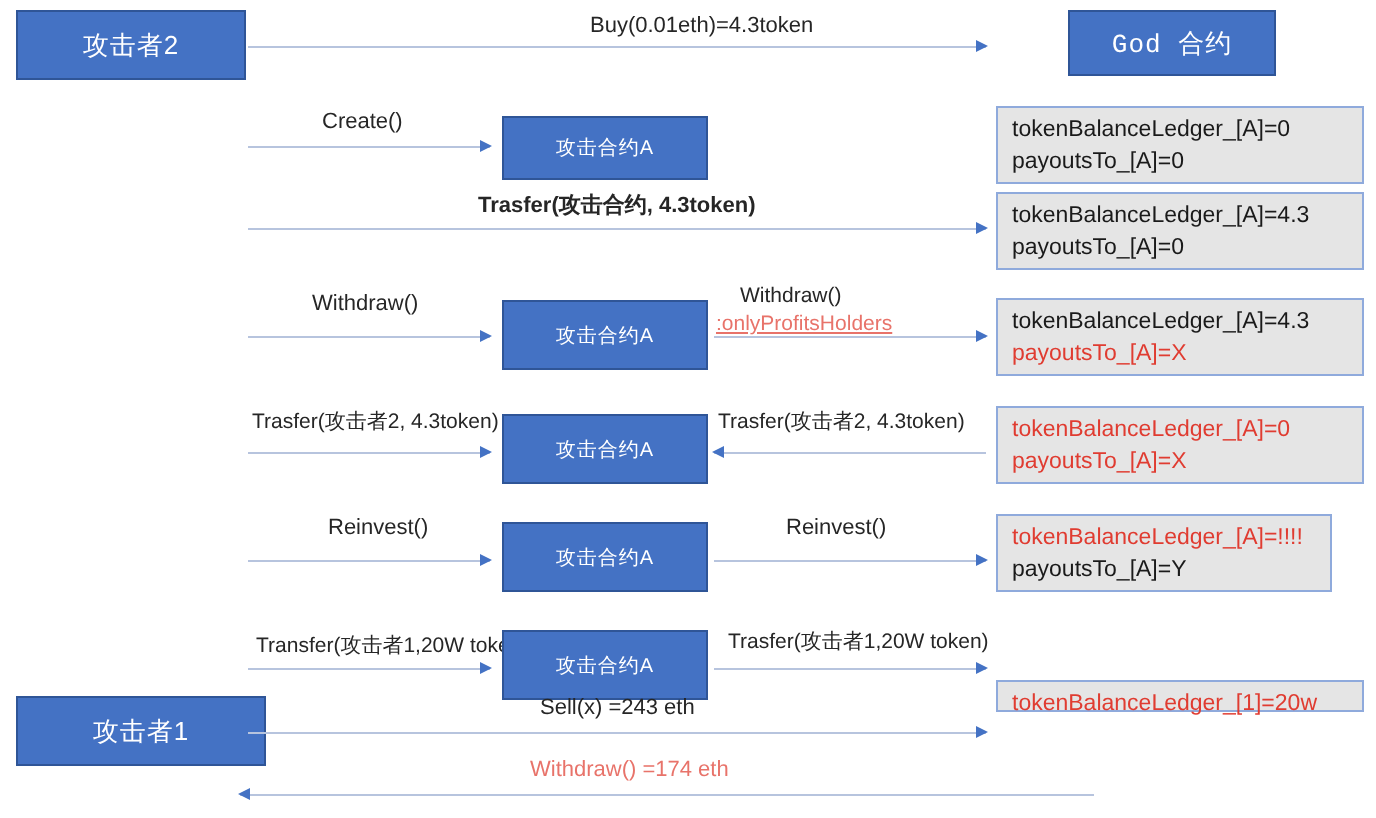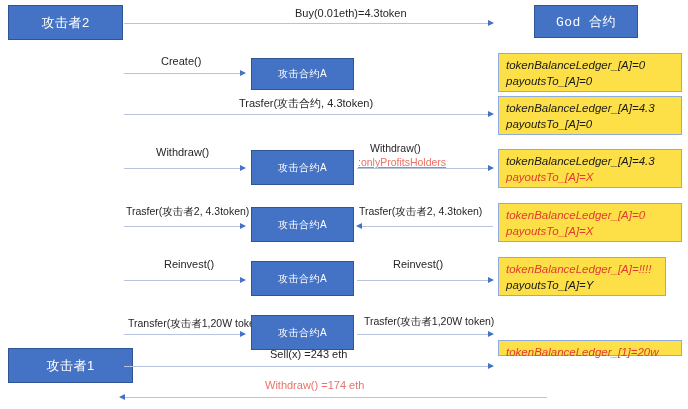--- a/index.html
+++ b/index.html
@@ -22,29 +22,28 @@
     font-size:13px;
     letter-spacing:.5px;
     box-sizing:border-box;
     white-space:nowrap;
   }
   .node.small{font-size:10px;}
 
   
   .state{
     position:absolute;
-    background:#fde047;
+    background:#e5e5e5;
     border:1px solid #8faadc;
     box-sizing:border-box;
     padding:3px 6px 2px 7px;
     font-size:11.5px;
     line-height:16px;
     color:#1a1a1a;
     white-space:nowrap;
-    font-style:italic;
   }
   .state div{white-space:nowrap;}
   .red{color:#e03c31;}
 
   
   .arrow{
     position:absolute;
     height:1px;
     background:#b7c4de;
   }
@@ -87,21 +86,21 @@
     <div>tokenBalanceLedger_[A]=0</div>
     <div>payoutsTo_[A]=0</div>
   </div>
 
   <div class="lbl big" style="left:161px;top:55px;">Create()</div>
   <div class="arrow r" style="left:124px;top:73px;width:121px;">
     <span class="head"></span>
   </div>
   <div class="node small" style="left:251px;top:58px;width:103px;height:32px;">攻击合约A</div>
 
-  <div class="lbl big" style="left:239px;top:97px;">Trasfer(攻击合约, 4.3token)</div>
+  <div class="lbl big" style="left:239px;top:97px;font-weight:bold;">Trasfer(攻击合约, 4.3token)</div>
   <div class="arrow r" style="left:124px;top:114px;width:369px;">
     <span class="head"></span>
   </div>
 
   <div class="state" style="left:498px;top:96px;width:184px;height:39px;">
     <div>tokenBalanceLedger_[A]=4.3</div>
     <div>payoutsTo_[A]=0</div>
   </div>
 
   <div class="lbl big" style="left:156px;top:146px;">Withdraw()</div>

